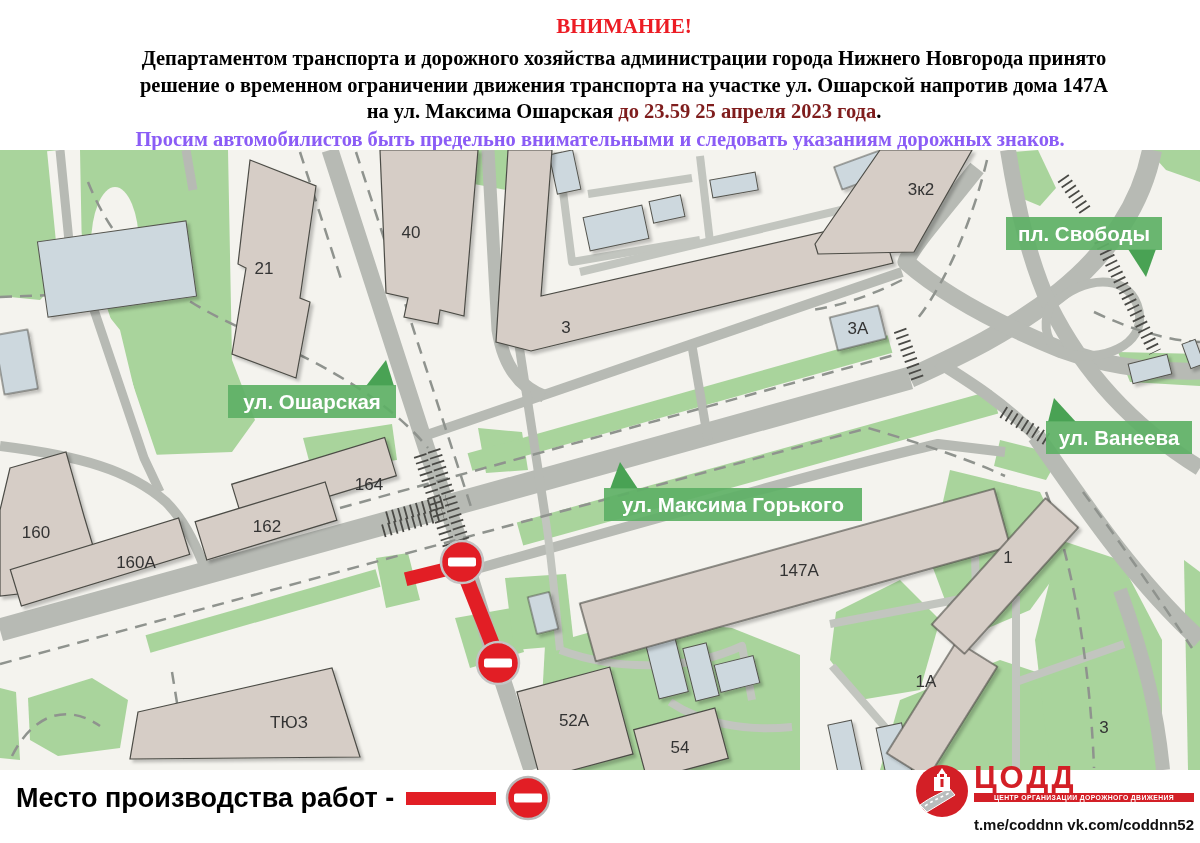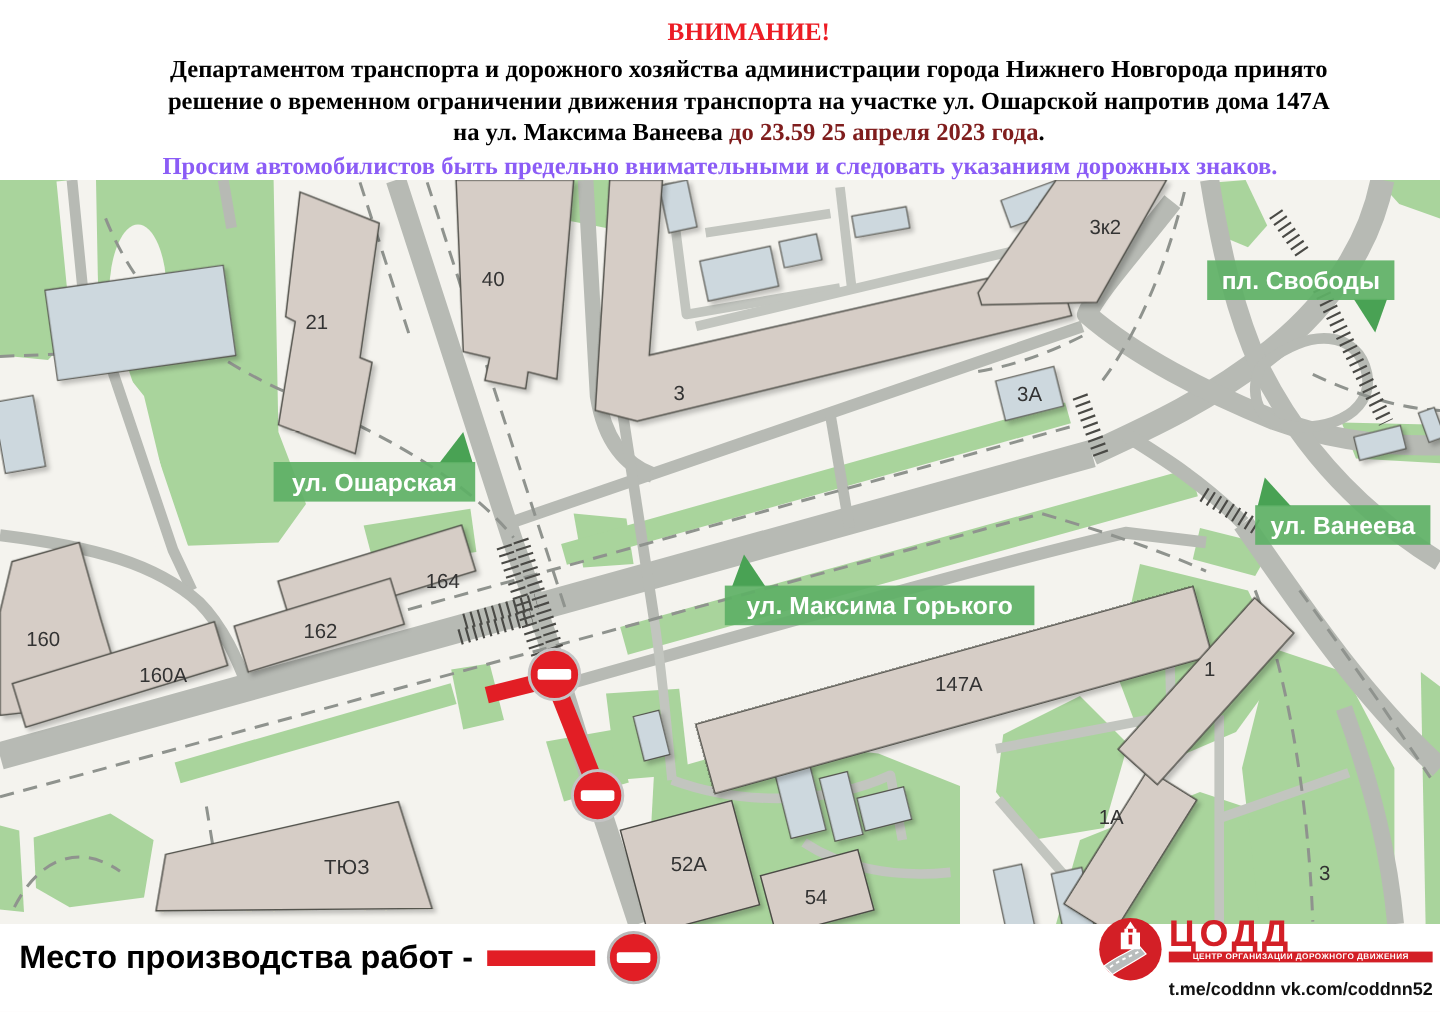--- a/index.html
+++ b/index.html
@@ -32,21 +32,21 @@
 </style>
 </head>
 <body>
 
 <div id="page">
 
   <div id="header">
     <div class="title">ВНИМАНИЕ!</div>
     <div class="bodyline">Департаментом транспорта и дорожного хозяйства администрации города Нижнего Новгорода принято</div>
     <div class="bodyline">решение о временном ограничении движения транспорта на участке ул. Ошарской напротив дома 147А</div>
-    <div class="bodyline"><span>на ул.  Максима Ванеева </span><span class="redtxt">до 23.59 25 апреля 2023 года</span><span>.</span></div>
+    <div class="bodyline"><span>на ул.  Максима Ошарская </span><span class="redtxt">до 23.59 25 апреля 2023 года</span><span>.</span></div>
     <div class="warnline">Просим автомобилистов быть предельно внимательными и следовать указаниям дорожных знаков.</div>
   </div>
 
   <div id="mapwrap">
   <svg width="1200" height="620" viewBox="0 150 1200 620">
     <defs>
       <filter id="bshadow" x="-20%" y="-20%" width="150%" height="150%">
         <feDropShadow dx="3" dy="3" stdDeviation="1.6" flood-color="#000" flood-opacity="0.22"></feDropShadow>
       </filter>
     </defs>

